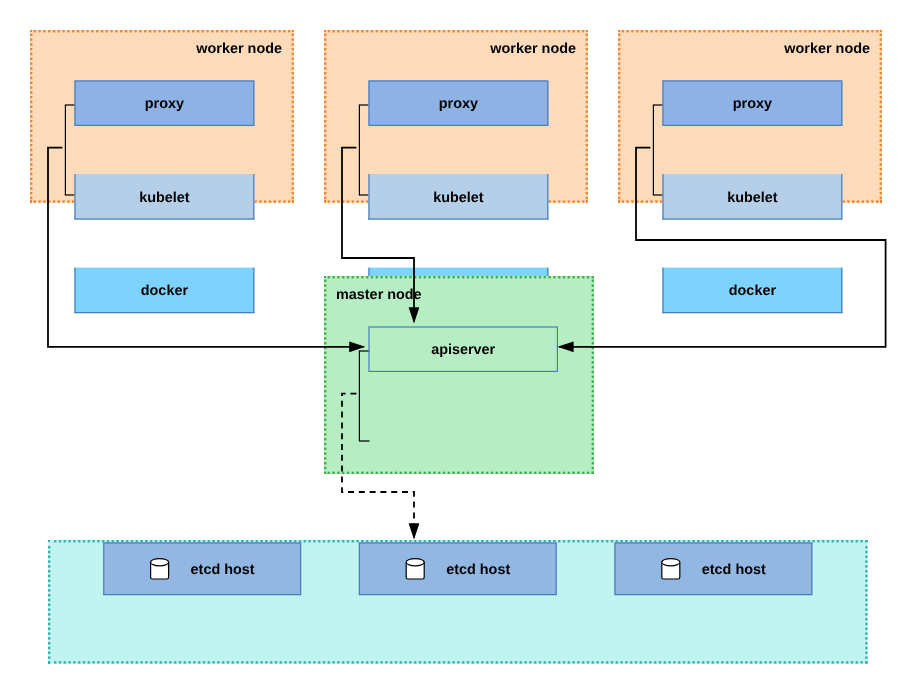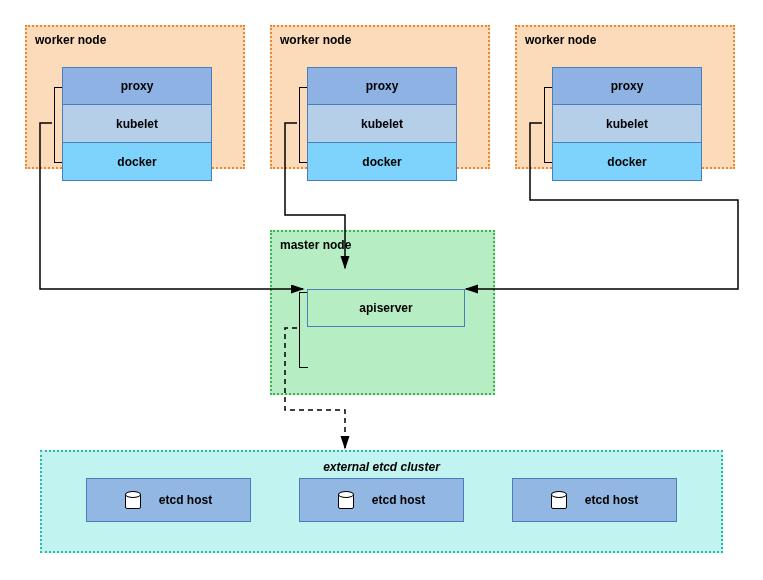--- a/index.html
+++ b/index.html
@@ -12,20 +12,21 @@
     width: 763px;
     height: 580px;
     position: relative;
   }
   .worker-node {
     position: absolute;
     width: 220px;
     height: 144px;
     background: #fcdbba;
     border: 2px dotted #f0862f;
+    text-align: right;
   }
   .worker-node .title {
     font-weight: bold;
     padding: 6px 8px 4px 8px;
     color: #000;
   }
   .stack {
     position: absolute;
     left: 35px;
     top: 40px;
@@ -36,42 +37,41 @@
     border: 1px solid #4a7ebb;
     display: flex;
     align-items: center;
     justify-content: center;
     font-weight: bold;
     color: #000;
   }
   .stack .c1 { background: #8db2e3; }
   .stack .c2 { background: #b5cfe9; }
   .stack .c3 { background: #7dd3fc; }
-  .stack .row + .row { border-top: none; }
+  .stack .row + .row { border-top: none; margin-top: 40px; }
 
   .master-node {
     position: absolute;
     left: 270px;
     top: 230px;
     width: 225px;
     height: 165px;
     background: #b7edc2;
     border: 2px dotted #3eb24d;
   }
   .master-node .title {
     font-weight: bold;
     padding: 6px 8px 4px 8px;
     color: #000;
   }
   .master-stack {
     position: absolute;
     left: 35px;
     top: 40px;
     width: 158px;
-    margin-top: 17px;
   }
   .master-stack .row {
     height: 38px;
     border: 1px solid #4a7ebb;
     display: flex;
     align-items: center;
     justify-content: center;
     font-weight: bold;
     color: #000;
   }
@@ -189,21 +189,20 @@
 
 <div class="master-node">
   <div class="title">master node</div>
   <div class="bracket" style="left:27px; top:60px; height:76px;"></div>
   <div class="master-stack">
     <div class="row c1">apiserver</div>
   </div>
 </div>
 
 <div class="etcd-cluster">
-  <div class="title">external etcd cluster</div>
   <div class="etcd-hosts">
     <div class="etcd-host">
       <span class="cyl"></span>
       <span>etcd host</span>
     </div>
     <div class="etcd-host">
       <span class="cyl"></span>
       <span>etcd host</span>
     </div>
     <div class="etcd-host">

